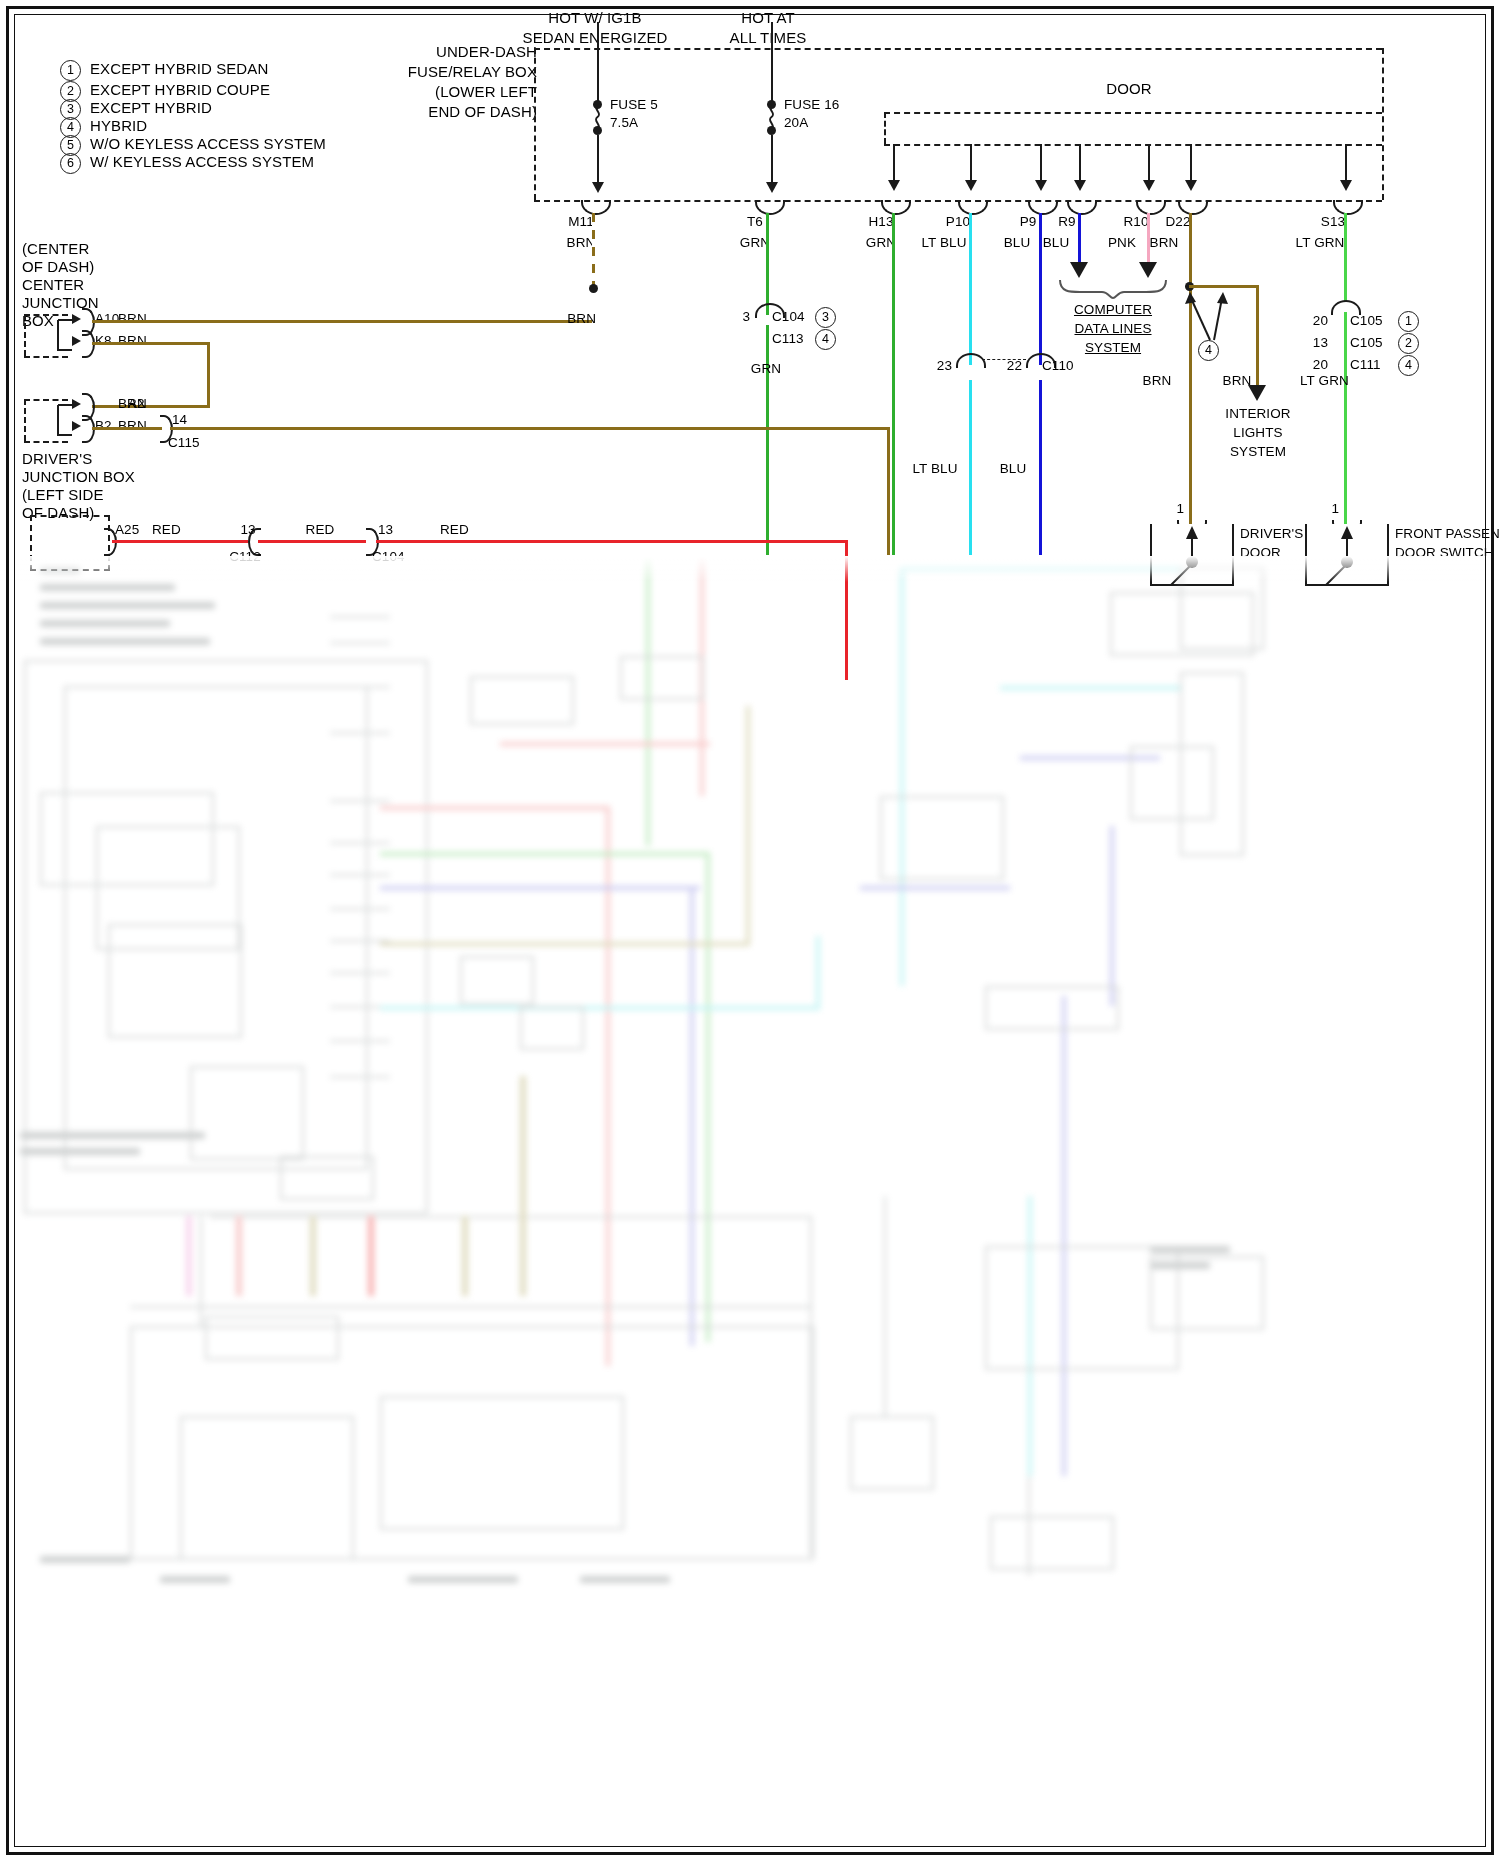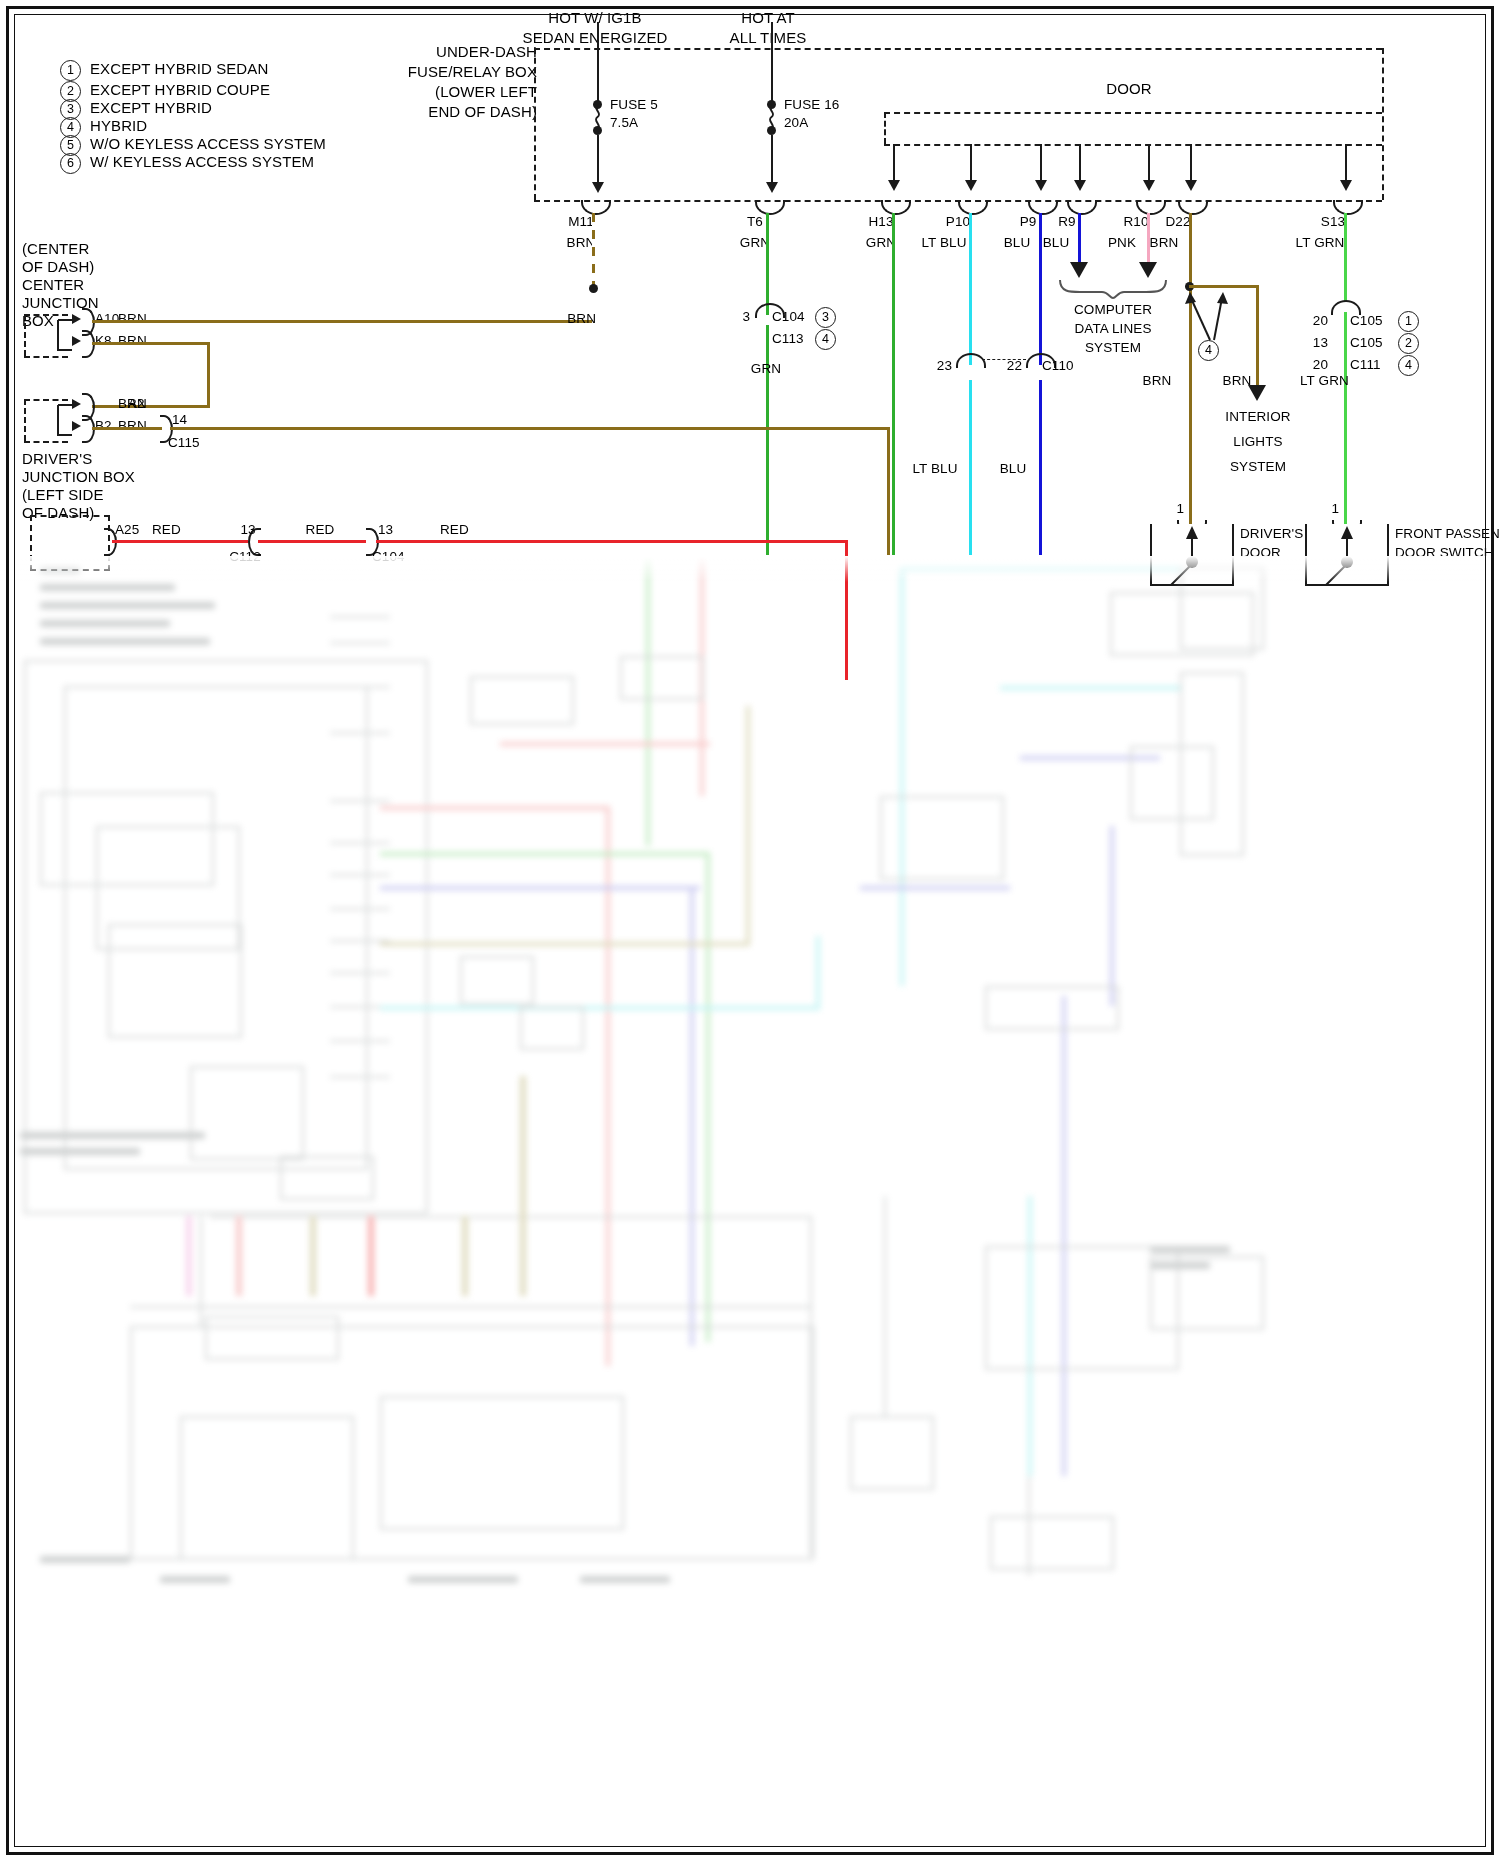--- a/index.html
+++ b/index.html
@@ -208,21 +208,21 @@
   <div class="arrdn fat" style="left:1139px;top:262px;"></div>
 
   <div class="w wv brn" style="left:1189px;top:213px;height:330px;"></div>
 
   <div class="w wv ltgrn" style="left:1344px;top:213px;height:88px;"></div>
   <div class="w wv ltgrn" style="left:1344px;top:312px;height:232px;"></div>
 
   <svg class="abs" style="left:1058px;top:278px;width:110px;height:22px;" viewBox="0 0 110 22">
     <path d="M2 2 C 2 14, 12 14, 22 14 L 44 14 C 50 14, 52 20, 55 20 C 58 20, 60 14, 66 14 L 88 14 C 98 14, 108 14, 108 2" fill="none" stroke="#555" stroke-width="2"></path>
   </svg>
-  <div class="t sm ctr" style="left:1113px;top:300px;line-height:19px;">COMPUTER
+  <div class="t sm ctr" style="left:1113px;top:300px;line-height:19px;text-decoration:underline;">COMPUTER
 DATA LINES
 SYSTEM</div>
 
   <div class="t" style="left:22px;top:240px;line-height:18px;">(CENTER
 OF DASH)
 CENTER
 JUNCTION
 BOX</div>
 
   <div class="dline-h" style="left:24px;top:314px;width:44px;"></div>
@@ -318,21 +318,21 @@
 
   <div class="cnum" style="left:1198px;top:340px;">4</div>
   <svg class="abs" style="left:1180px;top:286px;width:80px;height:58px;" viewBox="0 0 80 58">
     <path d="M30 54 L 10 10" stroke="#1a1a1a" stroke-width="2" fill="none"></path>
     <polygon points="10,6 5,18 16,16" fill="#1a1a1a"></polygon>
     <path d="M34 54 L 42 12" stroke="#1a1a1a" stroke-width="2" fill="none"></path>
     <polygon points="43,6 37,17 48,18" fill="#1a1a1a"></polygon>
   </svg>
   <div class="t sm ctr" style="left:1157px;top:372px;">BRN</div>
   <div class="t sm ctr" style="left:1237px;top:372px;">BRN</div>
-  <div class="t sm ctr" style="left:1258px;top:404px;line-height:25px;">INTERIOR
+  <div class="t sm ctr" style="left:1258px;top:404px;line-height:19px;">INTERIOR
 LIGHTS
 SYSTEM</div>
 
   <div class="cup up" style="left:1331px;top:300px;"></div>
   <div class="t sm rt" style="left:1328px;top:312px;">20</div>
   <div class="t sm" style="left:1350px;top:312px;">C105</div>
   <div class="cnum" style="left:1398px;top:311px;">1</div>
   <div class="t sm rt" style="left:1328px;top:334px;">13</div>
   <div class="t sm" style="left:1350px;top:334px;">C105</div>
   <div class="cnum" style="left:1398px;top:333px;">2</div>

